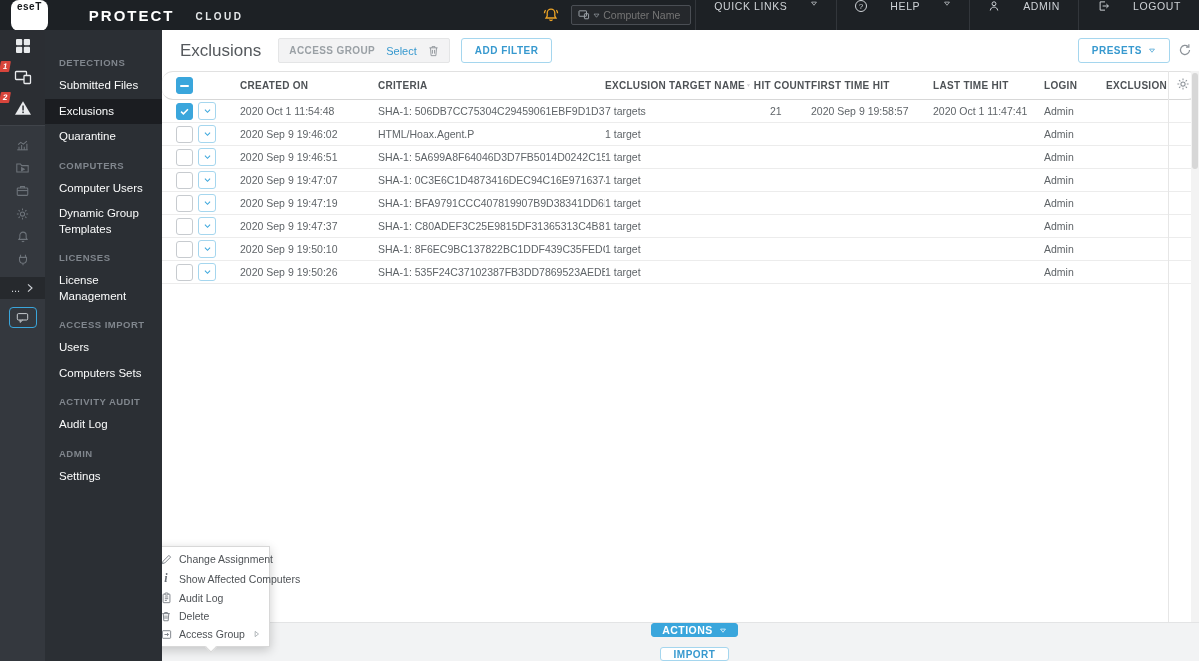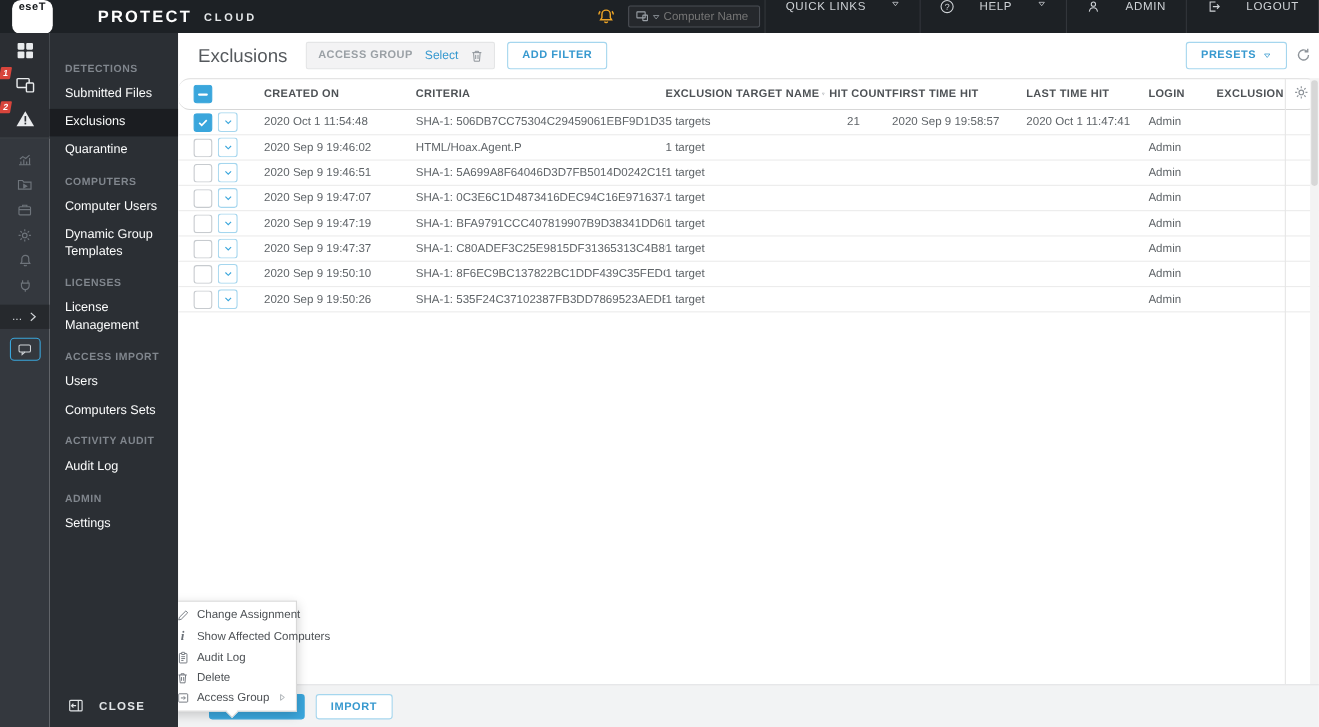--- a/index.html
+++ b/index.html
@@ -5,21 +5,21 @@
   * { margin:0; padding:0; box-sizing:border-box; }
   html,body { width:1199px; height:661px; overflow:hidden; background:#fff;
               font-family:"Liberation Sans", sans-serif; }
 
   
   .topbar { height:30px; background:#1d2125; display:flex; align-items:center; color:#cfd3d7; }
   .brand { display:flex; align-items:center; padding-left:11px; }
   .eset-pill { background:#fff; color:#15181b; border-radius:8px; padding:1px 6px 19px;
                font-weight:bold; font-size:10px; letter-spacing:.5px; }
   .brand-protect { color:#fff; font-size:15px; letter-spacing:2px; margin-left:9px; font-weight:bold;padding-left:32px; }
-  .brand-cloud { color:#e4e7e9; font-size:10px; letter-spacing:2.5px; margin-left:11px; margin-top:3px; font-weight:bold; }
+  .brand-cloud { color:#e4e7e9; font-size:10px; letter-spacing:2.5px; margin-left:21px; margin-top:3px; font-weight:bold; }
   .topbar-right { margin-left:auto; display:flex; align-items:center; height:100%; }
   .bell-wrap { color:#eda426; margin-right:12px; display:flex; }
   .search-box { width:120px; height:20px; background:#25282c; border:1px solid #4a4e54; border-radius:2px;
                 display:flex; align-items:center; padding:0 6px; gap:3px; margin-right:4px; color:#9aa0a6; }
   .search-box input { background:transparent; border:none; outline:none; color:#b9bec3;
                       font-size:10.5px; width:80px; font-family:inherit; }
   .tb-item { display:flex; align-items:flex-start; gap:23px; height:100%; padding:0 18px;
              border-left:1px solid #32363b; font-size:10.5px; letter-spacing:.6px; cursor:pointer; white-space:nowrap; }
   .help-circle { width:12px; height:12px; border:1px solid #cfd3d7; border-radius:50%;
                  font-size:8px; display:flex; align-items:center; justify-content:center; }
@@ -101,21 +101,21 @@
   .cm-item { display:flex; align-items:center; gap:7px; padding:3px 9px; font-size:10.5px;
              color:#4e5256; cursor:pointer; white-space:nowrap; }
   .cm-item .cm-ico { color:#6a7077; display:flex; width:12px; justify-content:center; flex-shrink:0; }
   .cm-sub { margin-left:auto; color:#9aa0a5; display:flex; }
   .cm-tail { position:absolute; bottom:-5px; left:56px; width:8px; height:8px; background:#fff;
              border-right:1px solid #d8d8d8; border-bottom:1px solid #d8d8d8; transform:rotate(45deg); }
   .info-i { font-family:"Liberation Serif", serif; font-weight:bold; font-style:italic; font-size:12px; }
 
   
   .footer { position:absolute; left:0; right:0; bottom:0; height:39px; background:#f2f3f4;
-            border-top:1px solid #e3e4e5; display:flex; align-items:center; padding-left:28px; gap:10px; z-index:10; }
+            border-top:1px solid #e3e4e5; display:flex; align-items:center; padding-left:28px; gap:10px; z-index:10;flex-direction:column; }
   .btn-primary { height:23px; background:#3aa6dc; border:1px solid #3aa6dc; border-radius:3px; color:#fff;
                  font-size:10.5px; font-weight:bold; letter-spacing:.5px; display:flex; align-items:center;
                  gap:6px; padding:0 10px; cursor:pointer; }
   .btn-import { height:23px; }
 
   svg { display:block; }
 </style>
 </head>
 <body>
 
@@ -309,30 +309,20 @@
     <div class="menu-header">ACCESS IMPORT</div>
     <div class="menu-item">Users</div>
     <div class="menu-item">Computers Sets</div>
 
     <div class="menu-header">ACTIVITY AUDIT</div>
     <div class="menu-item">Audit Log</div>
 
     <div class="menu-header">ADMIN</div>
     <div class="menu-item">Settings</div>
 
-    <div class="close-bar">
-      <span>
-        <svg width="14" height="13" viewBox="0 0 16 15" fill="none" stroke="currentColor" stroke-width="1.2">
-          <rect x="1.5" y="2" width="13" height="11" rx="1"></rect>
-            <path d="M10.5 2v11"></path>
-            <path d="M8.2 7.5H3.6M5.4 5.5l-2 2 2 2"></path>
-        </svg>
-      </span>
-      <span>CLOSE</span>
-    </div>
   </div>
 
   <div class="main">
     <div class="filterbar">
       <span class="page-title">Exclusions</span>
       <div class="ag-box">
         <span class="ag-label">ACCESS GROUP</span>
         <span class="ag-select">Select</span>
         <span style="color:#8d9399; cursor:pointer;">
           <svg width="11" height="12" viewBox="0 0 14 16" fill="none" stroke="currentColor" stroke-width="1.2">
@@ -392,21 +382,21 @@
         </div>
       <div>
           <span class="dd-btn">
         <svg width="9" height="8" viewBox="0 0 14 12" fill="none" stroke="currentColor" stroke-width="1.6">
               <path d="M3 4l4 4 4-4"></path>
             </svg>
       </span>
         </div>
       <div>2020 Oct 1 11:54:48</div>
       <div>SHA-1: 506DB7CC75304C29459061EBF9D1D3305AA5B798 (Eic...</div>
-      <div>5 targets</div>
+      <div>7 targets</div>
       <div class="hit-val">21</div>
       <div>2020 Sep 9 19:58:57</div>
       <div>2020 Oct 1 11:47:41</div>
       <div>Admin</div>
       <div></div>
         <div></div>
     </div>
     <div class="grid-cols trow">
       <div class="cell-cb">
           <span class="checkbox"></span>

